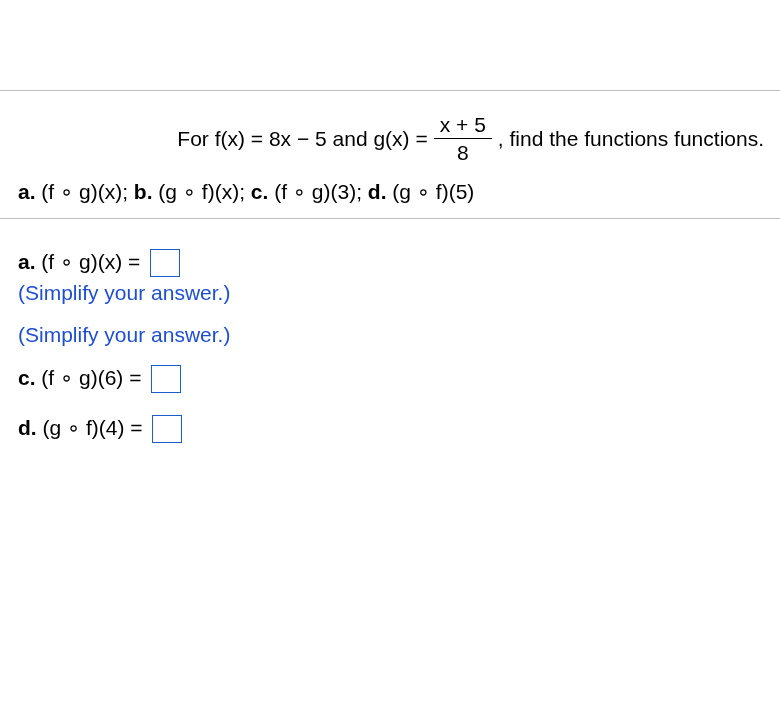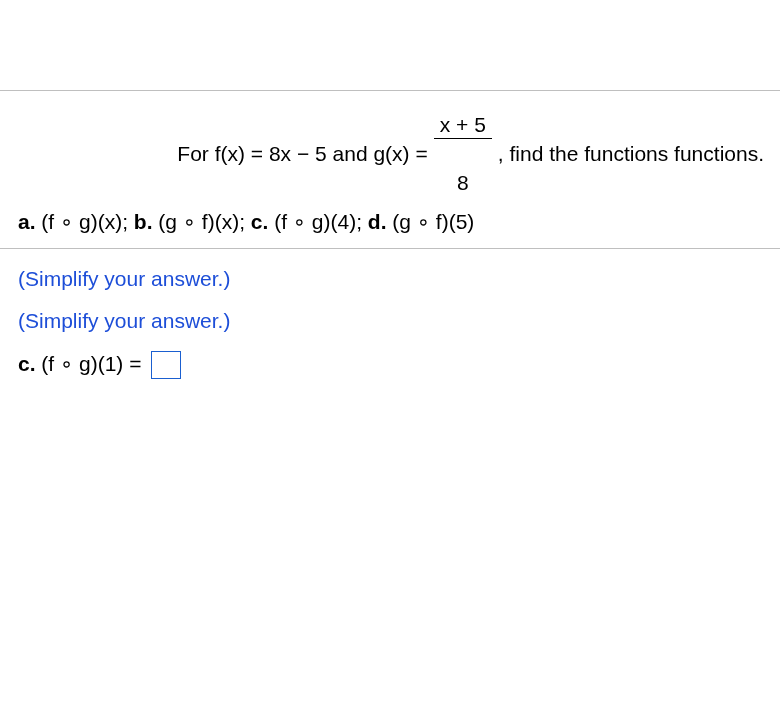--- a/index.html
+++ b/index.html
@@ -25,21 +25,20 @@
     line-height: 1.5;
     justify-content: flex-end;
   }
   .frac {
     display: inline-flex;
     flex-direction: column;
     align-items: center;
     vertical-align: middle;
     margin: 0 6px;
     line-height: 1.1;
-    gap: 30px;
   }
   .frac .num {
     border-bottom: 1.5px solid #000;
     padding: 0 6px 2px 6px;
   }
   .frac .den {
     padding-top: 2px;
   }
   .parts {
     margin-top: 16px;
@@ -76,31 +75,37 @@
     <span>For f(x) = 8x − 5 and g(x) = </span>
     <span class="frac">
       <span class="num">x + 5</span>
       <span class="den">8</span>
     </span>
     <span>, find the functions functions.</span>
   </div>
   <div class="parts">
     <b>a.</b><span> (f ∘ g)(x); </span>
     <b>b.</b><span> (g ∘ f)(x); </span>
-    <b>c.</b><span> (f ∘ g)(4); </span>
+    <b>c.</b><span> (f ∘ g)(3); </span>
     <b>d.</b><span> (g ∘ f)(5)</span>
   </div>
 </div>
 
 <div class="hr"></div>
 
 <div class="answer-block">
 
+  <div class="ans-row">
+    <b>a.</b><span> (f ∘ g)(x) = </span><span class="input-box"></span>
+  </div>
   <div class="hint">(Simplify your answer.)</div>
 
   <div class="hint">(Simplify your answer.)</div>
 
   <div class="ans-row" style="margin-bottom:22px;">
-    <b>c.</b><span> (f ∘ g)(1) = </span><span class="input-box"></span>
+    <b>c.</b><span> (f ∘ g)(6) = </span><span class="input-box"></span>
   </div>
 
+  <div class="ans-row" style="margin-bottom:22px;">
+    <b>d.</b><span> (g ∘ f)(4) = </span><span class="input-box"></span>
+  </div>
 
 </div>
 
 </body></html>

